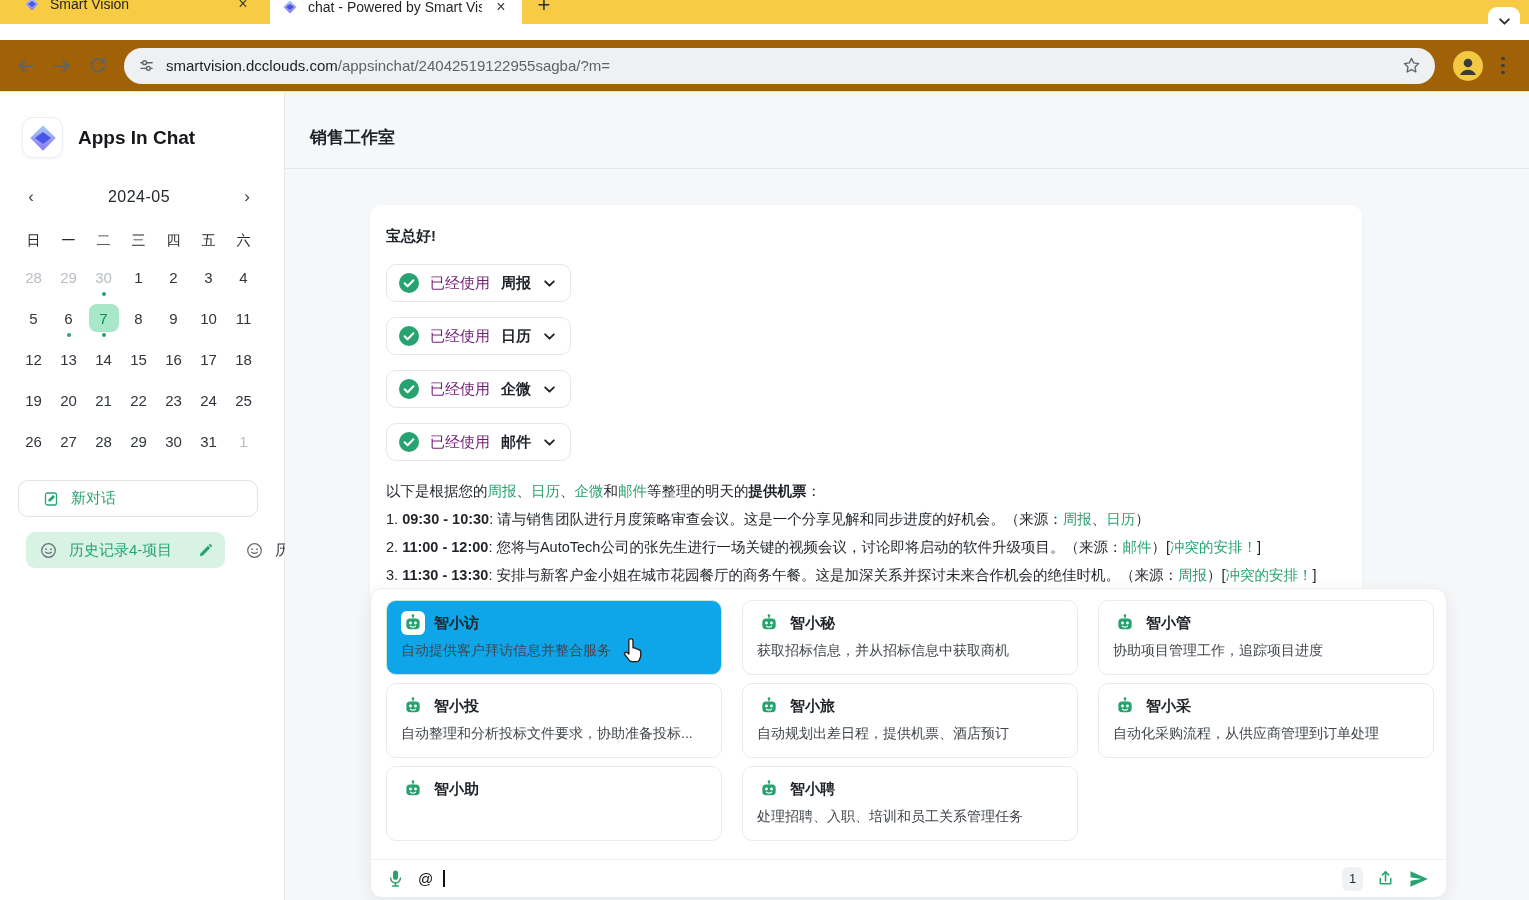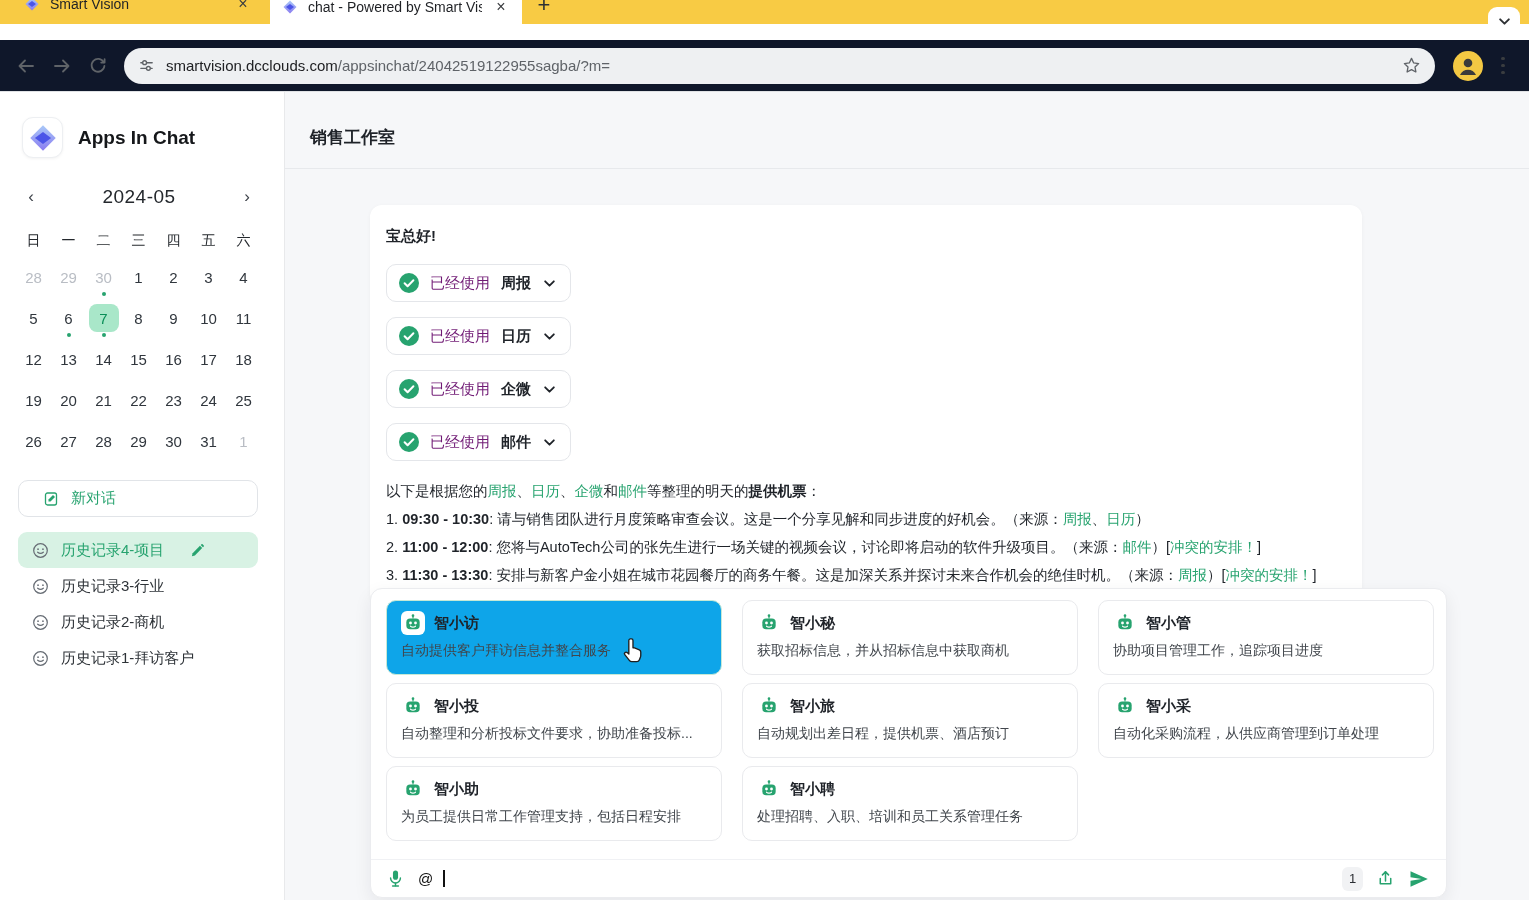--- a/index.html
+++ b/index.html
@@ -10,21 +10,21 @@
   .tabstrip { position:absolute; top:0; left:0; right:0; height:24px; background:#F8CB44; display:flex; align-items:flex-end; }
   .tab { display:flex; align-items:center; gap:10px; padding:0 12px; font-size:14px; color:#1F2125; }
   .tab.inactive { width:252px; height:40px; margin-left:12px; }
   .tab.active { width:252px; height:34px; background:#fff; border-radius:10px 10px 0 0; margin-left:6px; }
   .tab-title { flex:1; white-space:nowrap; overflow:hidden; }
   .tab-close { font-size:16px; color:#3A3D40; width:18px; text-align:center; cursor:default; }
   .newtab { width:28px; height:28px; margin:0 0 5px 8px; display:flex; align-items:center; justify-content:center; font-size:22px; color:#2E3134; font-weight:300;}
   .tabsearch { position:absolute; right:9px; top:7px; width:32px; height:28px; background:#fff; border-radius:9px; display:flex; align-items:center; justify-content:center; }
   .fav { width:16px; height:16px; display:inline-flex; }
 
-  .toolbar { position:absolute; top:40px; left:0; right:0; height:52px; background:#0f172a; border-bottom:1px solid #E0E2E5; display:flex; align-items:center; padding:0 8px; }
+  .toolbar { position:absolute; top:40px; left:0; right:0; height:52px; background:#a16207; border-bottom:1px solid #E0E2E5; display:flex; align-items:center; padding:0 8px; }
   .tbi { width:36px; height:36px; display:flex; align-items:center; justify-content:center; }
   .urlbar { flex:1; height:36px; background:#EEF0F2; border-radius:18px; margin:0 10px 0 8px; display:flex; align-items:center; padding:0 14px; gap:11px; }
   .url { font-size:15px; color:#202124; white-space:nowrap; overflow:hidden; }
   .url .path { color:#5F6368; }
   .url-star { margin-left:auto; display:flex; }
   .avatar { width:30px; height:30px; margin:0 8px; display:flex; }
   .menu3 { width:24px; height:30px; display:flex; flex-direction:column; align-items:center; justify-content:center; gap:3.5px; margin-right:6px;}
   .menu3 i { width:3.5px; height:3.5px; border-radius:50%; background:#3A3D40; }
 
   
@@ -32,35 +32,35 @@
   .sidebar { width:285px; background:#fff; border-right:1px solid #E8E9EB; position:relative; flex:none; }
   .mainarea { flex:1; background:#F6F7F9; position:relative; }
 
   
   .brand { position:absolute; top:25px; left:22px; display:flex; align-items:center; gap:15px; }
   .brand-logo { width:41px; height:41px; border:1px solid #EDEFF2; border-radius:11px; background:#fff; display:flex; align-items:center; justify-content:center; box-shadow:0 1px 3px rgba(0,0,0,.05); }
   .brand-title { font-size:19px; font-weight:bold; color:#15171A; }
 
   .cal { position:absolute; left:16px; top:94px; width:246px; }
   .cal-head { display:flex; align-items:center; justify-content:space-between; height:22px; padding:0 6px; }
-  .cal-month { font-size:19px; color:#24282D; letter-spacing:.5px; }
+  .cal-month { font-size:16px; color:#24282D; letter-spacing:.5px; }
   .cal-arrow { font-size:17px; color:#3E434A; width:18px; text-align:center; cursor:default; }
   .cal-grid { display:grid; grid-template-columns:repeat(7,35px); }
   #cal-weekdays { margin-top:22px; }
   .wd { height:22px; display:flex; align-items:center; justify-content:center; font-size:14px; color:#24282D; }
   #cal-days { margin-top:8px; }
   .day { height:41px; display:flex; flex-direction:column; align-items:center; justify-content:flex-start; padding-top:3px; }
   .day .num { width:30px; height:28px; display:flex; align-items:center; justify-content:center; font-size:15px; color:#30363D; border-radius:8px; }
   .day.muted .num { color:#B9BDC4; }
   .day .num.sel { background:#A9E7C9; color:#0A8F58; }
   .day .dot { width:4px; height:4px; border-radius:50%; background:var(--g); margin-top:1px; }
   .day .dot.hide { visibility:hidden; }
 
   .newchat { position:absolute; left:18px; top:388px; width:240px; height:37px; border:1px solid #E1E4E8; border-radius:10px; display:flex; align-items:center; gap:12px; padding:0 0 0 24px; color:var(--g); font-size:15px; background:#fff; }
-  #history-list { position:absolute; left:18px; top:440px; width:240px; display:flex; flex-direction:column; }
+  #history-list { position:absolute; left:26px; top:440px; width:240px; display:flex; gap:7px; }
   .hist { height:36px; border-radius:9px; display:flex; align-items:center; gap:12px; padding:0 12px 0 14px; font-size:15px; color:#2E3338; }
   .hist.active { background:#D8F2E4; color:#27A36F; }
   .hist-ic { display:flex; flex:none; }
   .hist-label { white-space:nowrap; }
   .edit { display:flex; margin-left:14px; }
 
   
   .main-header { position:absolute; top:14px; left:0; right:0; height:63px; border-bottom:1px solid #E7E9EC; display:flex; align-items:center; padding-left:25px; font-size:17px; font-weight:bold; color:var(--ink); }
 
   .msg-card { position:absolute; left:85px; top:113px; width:992px; height:400px; background:#fff; border-radius:12px; box-shadow:0 1px 4px rgba(31,35,41,.04); }
@@ -609,21 +609,20 @@
                   <circle cx="12" cy="3.2" r="1.6" fill="#27A36F"></circle>
                   <rect x="11.3" y="4.2" width="1.4" height="2.4" fill="#27A36F"></rect>
                   <rect x="4" y="6.6" width="16" height="13" rx="4.5" fill="#27A36F"></rect>
                   <circle cx="9" cy="12" r="1.7" fill="#fff"></circle>
                   <circle cx="15" cy="12" r="1.7" fill="#fff"></circle>
                   <path d="M9 15.8c1.8 1.4 4.2 1.4 6 0" stroke="#fff" stroke-width="1.4" fill="none" stroke-linecap="round"></path>
                 </svg>
               </span>
               <span class="agent-name">智小助</span>
             </div>
-            <div class="agent-desc">为员工提供日常工作管理支持，包括日程安排</div>
           </div>
           <div class="agent-card">
             <div class="agent-head">
               <span class="agent-ic">
                 <svg width="20" height="20" viewBox="0 0 24 24">
                   <circle cx="12" cy="3.2" r="1.6" fill="#27A36F"></circle>
                   <rect x="11.3" y="4.2" width="1.4" height="2.4" fill="#27A36F"></rect>
                   <rect x="4" y="6.6" width="16" height="13" rx="4.5" fill="#27A36F"></rect>
                   <circle cx="9" cy="12" r="1.7" fill="#fff"></circle>
                   <circle cx="15" cy="12" r="1.7" fill="#fff"></circle>

